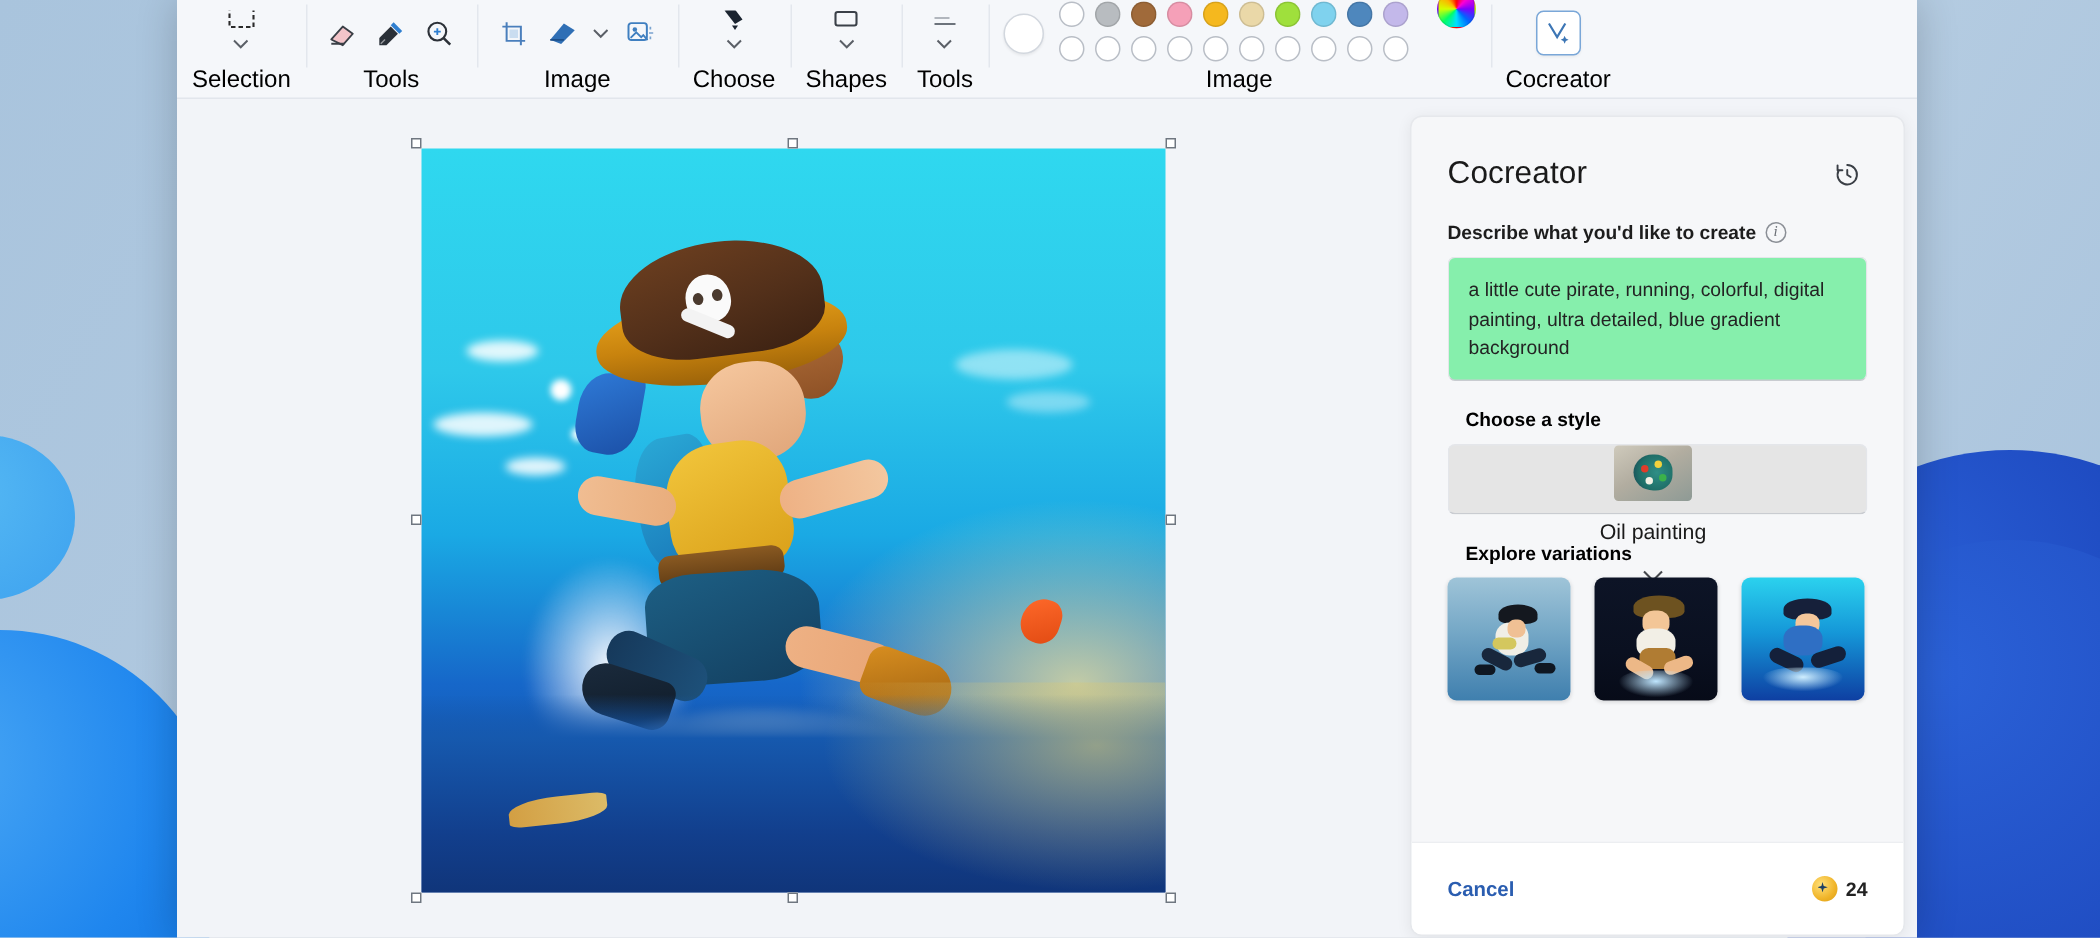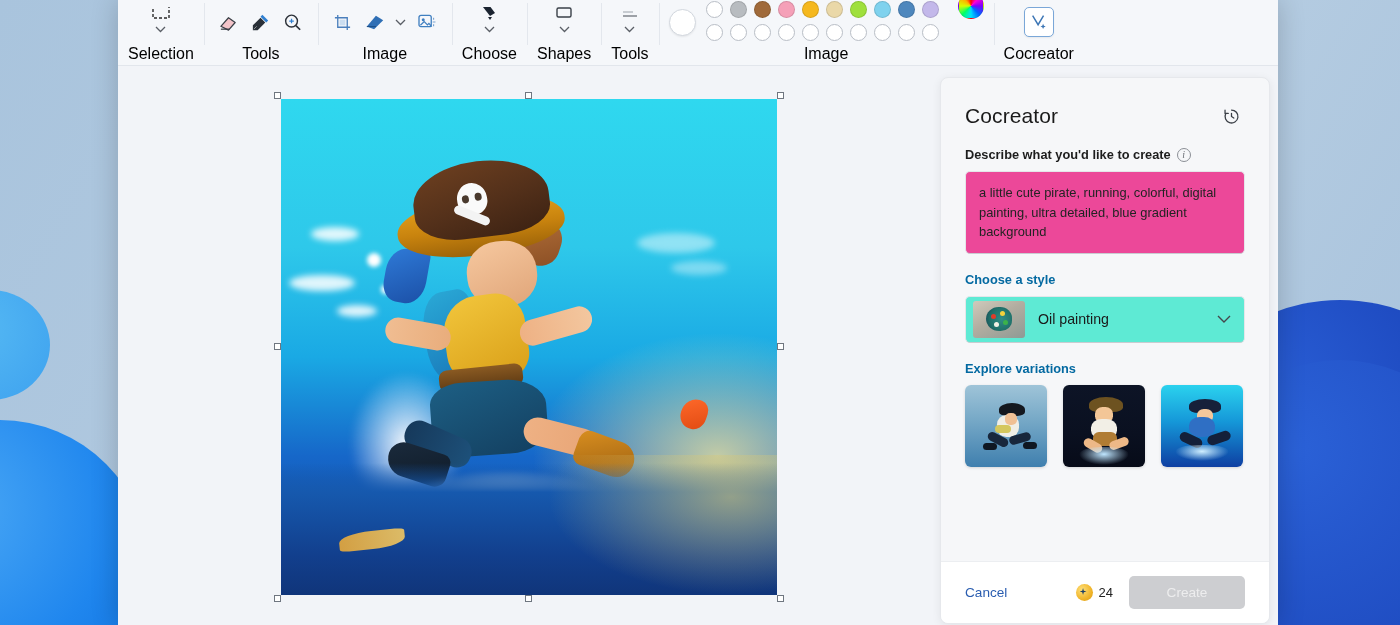--- a/index.html
+++ b/index.html
@@ -271,30 +271,31 @@
   .field-label {
     font-size: 12.8px; font-weight: bold; color: #1d1d1d;
     display: flex; align-items: center; gap: 6px; margin-bottom: 9px;
   }
   .info-ic {
     width: 14px; height: 14px; border-radius: 50%; border: 1px solid #8b8f96;
     color: #6b6f76; font-size: 10px; line-height: 12px; text-align: center;
     font-weight: normal; font-style: italic; font-family: "Liberation Serif", serif;
   }
   #prompt-box {
-    background: #ec4899; border: 1px solid #e4e6ea; border-bottom: 1.6px solid #c9ccd1;
+    background: #86efac; border: 1px solid #e4e6ea; border-bottom: 1.6px solid #c9ccd1;
     border-radius: 5px; padding: 11px 13px;
     font-size: 12.9px; line-height: 19.6px; color: #232323;
     min-height: 79px;
   }
-  .section-label { font-size: 12.8px; font-weight: bold; color: #0369a1; margin: 18px 0 9px; }
+  .section-label { font-size: 12.8px; font-weight: bold; color: #000000; margin: 18px 12px 9px; }
   #style-select {
-    background: #5eead4; border: 1px solid #e4e6ea; border-bottom: 1.6px solid #c9ccd1;
+    background: #e5e5e5; border: 1px solid #e4e6ea; border-bottom: 1.6px solid #c9ccd1;
     border-radius: 5px; height: 47px; display: flex; align-items: center; gap: 13px;
     padding: 0 13px 0 7px;
+    flex-direction: column;
   }
   #style-thumb {
     width: 52px; height: 37px; border-radius: 3px; flex: 0 0 auto;
     background: linear-gradient(150deg,#cfcabc 0%, #b2ada0 45%, #8e9a95 100%);
     position: relative; overflow: hidden;
   }
   #style-thumb .palette {
     position: absolute; left: 13px; top: 6px; width: 26px; height: 24px;
     background: radial-gradient(circle at 60% 50%, #2f8f86 0%, #1f6f68 60%, #173f52 100%);
     border-radius: 52% 48% 46% 54%;
@@ -315,21 +316,21 @@
   .v1 { background: linear-gradient(180deg,#9fc4d8 0%, #74a7c6 45%, #3f7fae 100%); }
   .v2 { background: linear-gradient(180deg,#0d1426 0%, #0a1020 60%, #070b18 100%); }
   .v3 { background: linear-gradient(180deg,#2bd2ee 0%, #1597d8 45%, #0e3fa2 100%); }
   .fig { position: absolute; }
   .fig .f-hat { position:absolute; border-radius: 50% 50% 30% 30%; }
   .fig .f-body { position:absolute; border-radius: 42%; }
   .fig .f-leg { position:absolute; border-radius: 6px; }
 
   #panel-footer {
     height: 62px; background: #ffffff; border-top: 1px solid #eceef1;
-    display: flex; align-items: center; padding: 0 24px; gap: 0;
+    display: flex; align-items: center; padding: 0 24px; gap: 0; font-weight: bold;
   }
   #cancel-btn { font-size: 13.6px; color: #2a5db0; }
   #credits { margin-left: auto; display: flex; align-items: center; gap: 6px; font-size: 13px; color: #222; }
   .coin-ic {
     width: 17px; height: 17px; border-radius: 50%;
     background: radial-gradient(circle at 36% 34%, #ffe07a 0%, #f0b429 60%, #d99a11 100%);
     position: relative;
   }
   .coin-ic::after {
     content:""; position:absolute; left:4px; top:4px; width:7px; height:7px;
@@ -660,18 +661,17 @@
         </div>
 
       </div>
 
       <div id="panel-footer">
         <div id="cancel-btn">Cancel</div>
         <div id="credits">
           <span class="coin-ic"></span>
           <span>24</span>
         </div>
-        <div id="create-btn">Create</div>
       </div>
     </div>
 
   </div>
 </div>
 
 </body></html>

